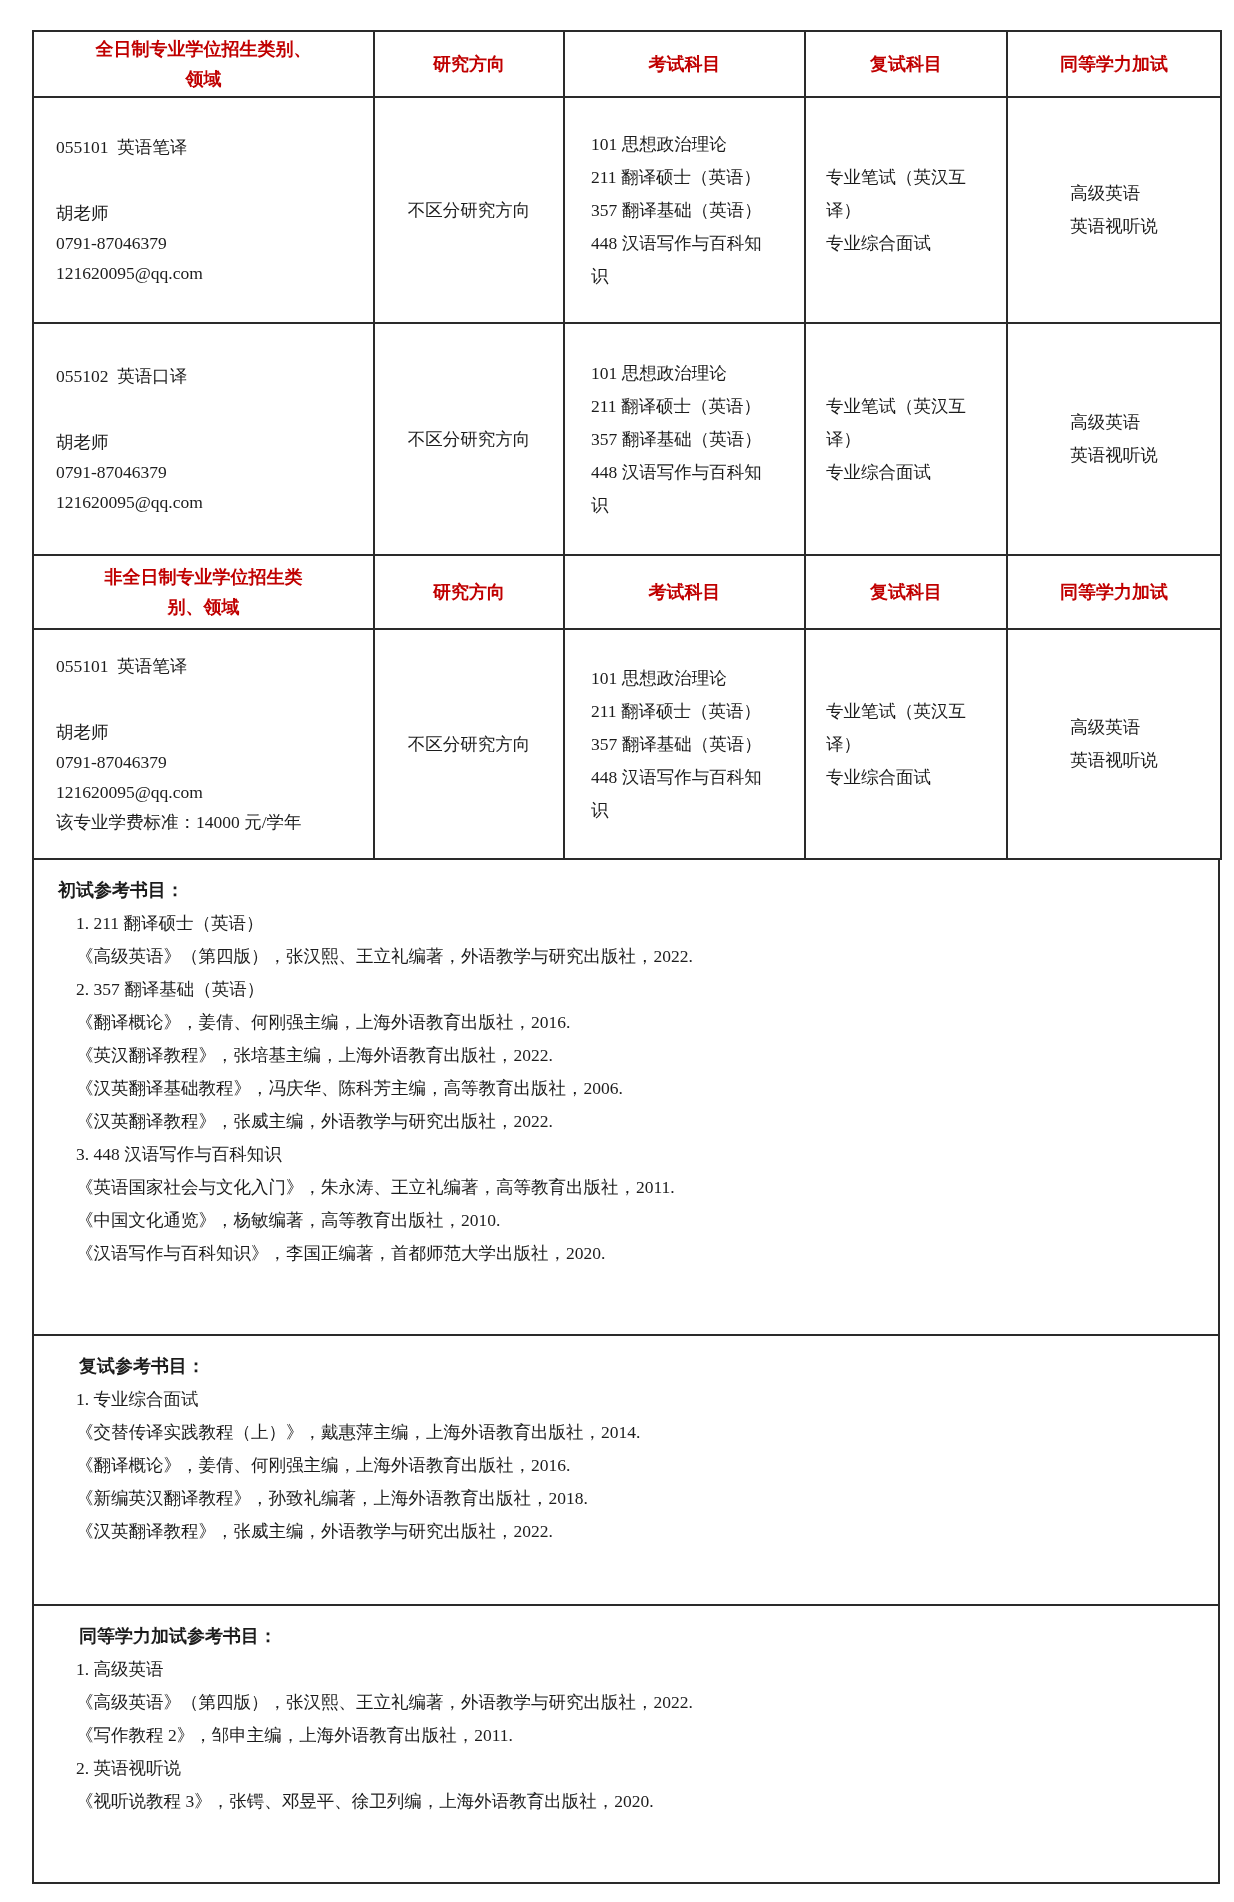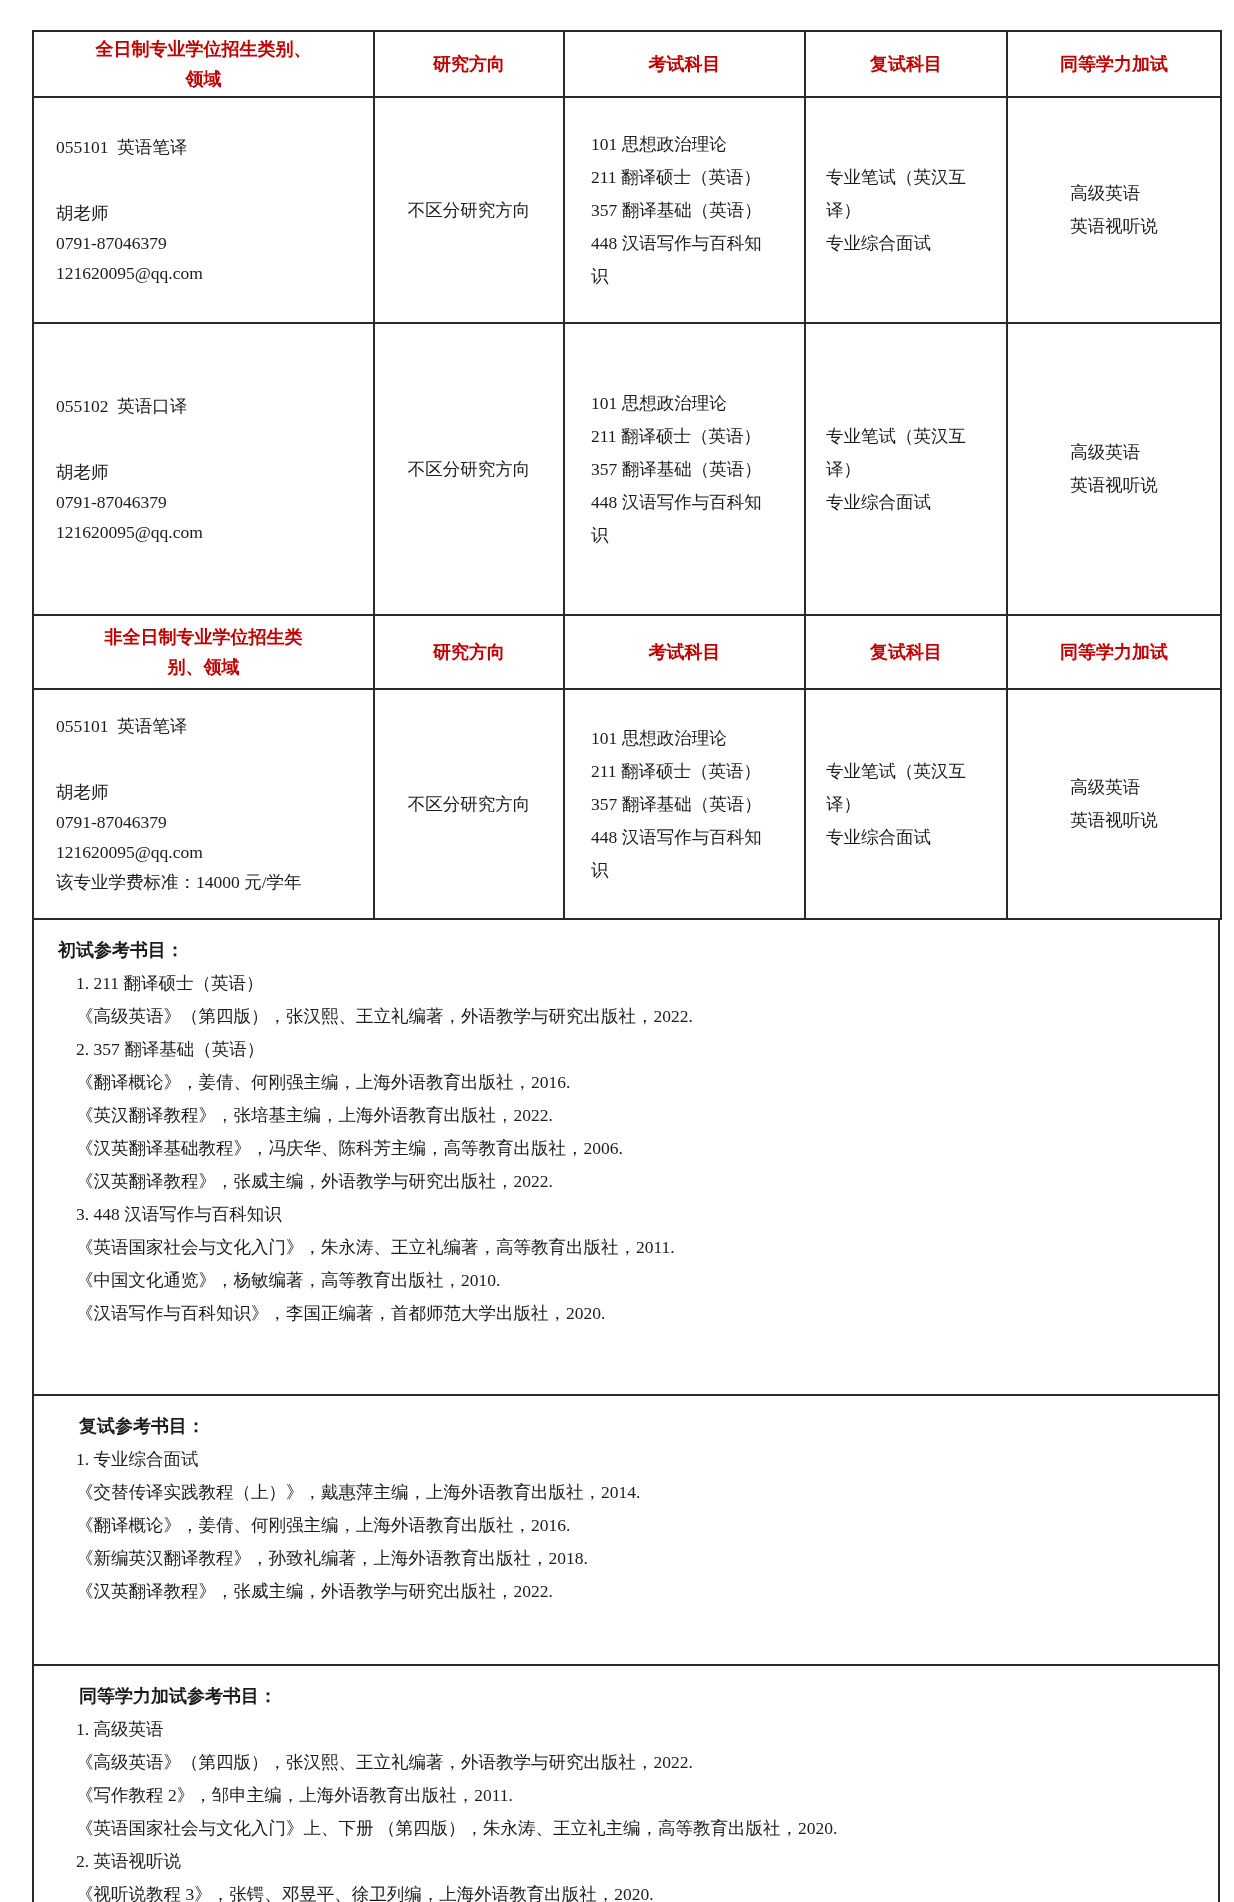--- a/index.html
+++ b/index.html
@@ -10,21 +10,21 @@
     -webkit-font-smoothing:antialiased;
   }
   .page{margin:30px 23px 0 32px;width:1188px;}
 
   
   table.adm{border-collapse:collapse;table-layout:fixed;width:1188px;}
   table.adm td{border:2px solid #2a2a2a;vertical-align:middle;font-size:17.5px;overflow:hidden;}
   tr.hrow{height:66px;}
   tr.hrow2{height:74px;}
   tr.r1{height:226px;}
-  tr.r2{height:292px;border-radius:13px;}
+  tr.r2{height:232px;border-radius:13px;}
   tr.r3{height:230px;}
   td.hd{text-align:center;}
   .hd-text{
     display:inline-block;color:#c00000;font-weight:bold;font-size:18px;
     line-height:30px;vertical-align:middle;
   }
   .hd-text.wrapcat{max-width:226px;}
   td.c-prog{padding:14px 10px 14px 22px;}
   .prog-line{line-height:30px;white-space:pre-wrap;}
   .gap{height:36px;}
@@ -185,19 +185,18 @@
       <div class="ref-line">《翻译概论》，姜倩、何刚强主编，上海外语教育出版社，2016.</div>
       <div class="ref-line">《新编英汉翻译教程》，孙致礼编著，上海外语教育出版社，2018.</div>
       <div class="ref-line">《汉英翻译教程》，张威主编，外语教学与研究出版社，2022.</div>
     </div>
 
     <div class="section sec3">
       <div class="sec-title">同等学力加试参考书目：</div>
       <div class="ref-line">1. 高级英语</div>
       <div class="ref-line">《高级英语》（第四版），张汉熙、王立礼编著，外语教学与研究出版社，2022.</div>
       <div class="ref-line">《写作教程 2》，邹申主编，上海外语教育出版社，2011.</div>
-      <div class="ref-line">《英语国家社会与文化入门》上、下册 （第四版），朱永涛、王立礼主编，高等教育出版社，2020.</div>
       <div class="ref-line">2. 英语视听说</div>
       <div class="ref-line">《视听说教程 3》，张锷、邓昱平、徐卫列编，上海外语教育出版社，2020.</div>
     </div>
 
   </div>
 </div>
 
 </body></html>

